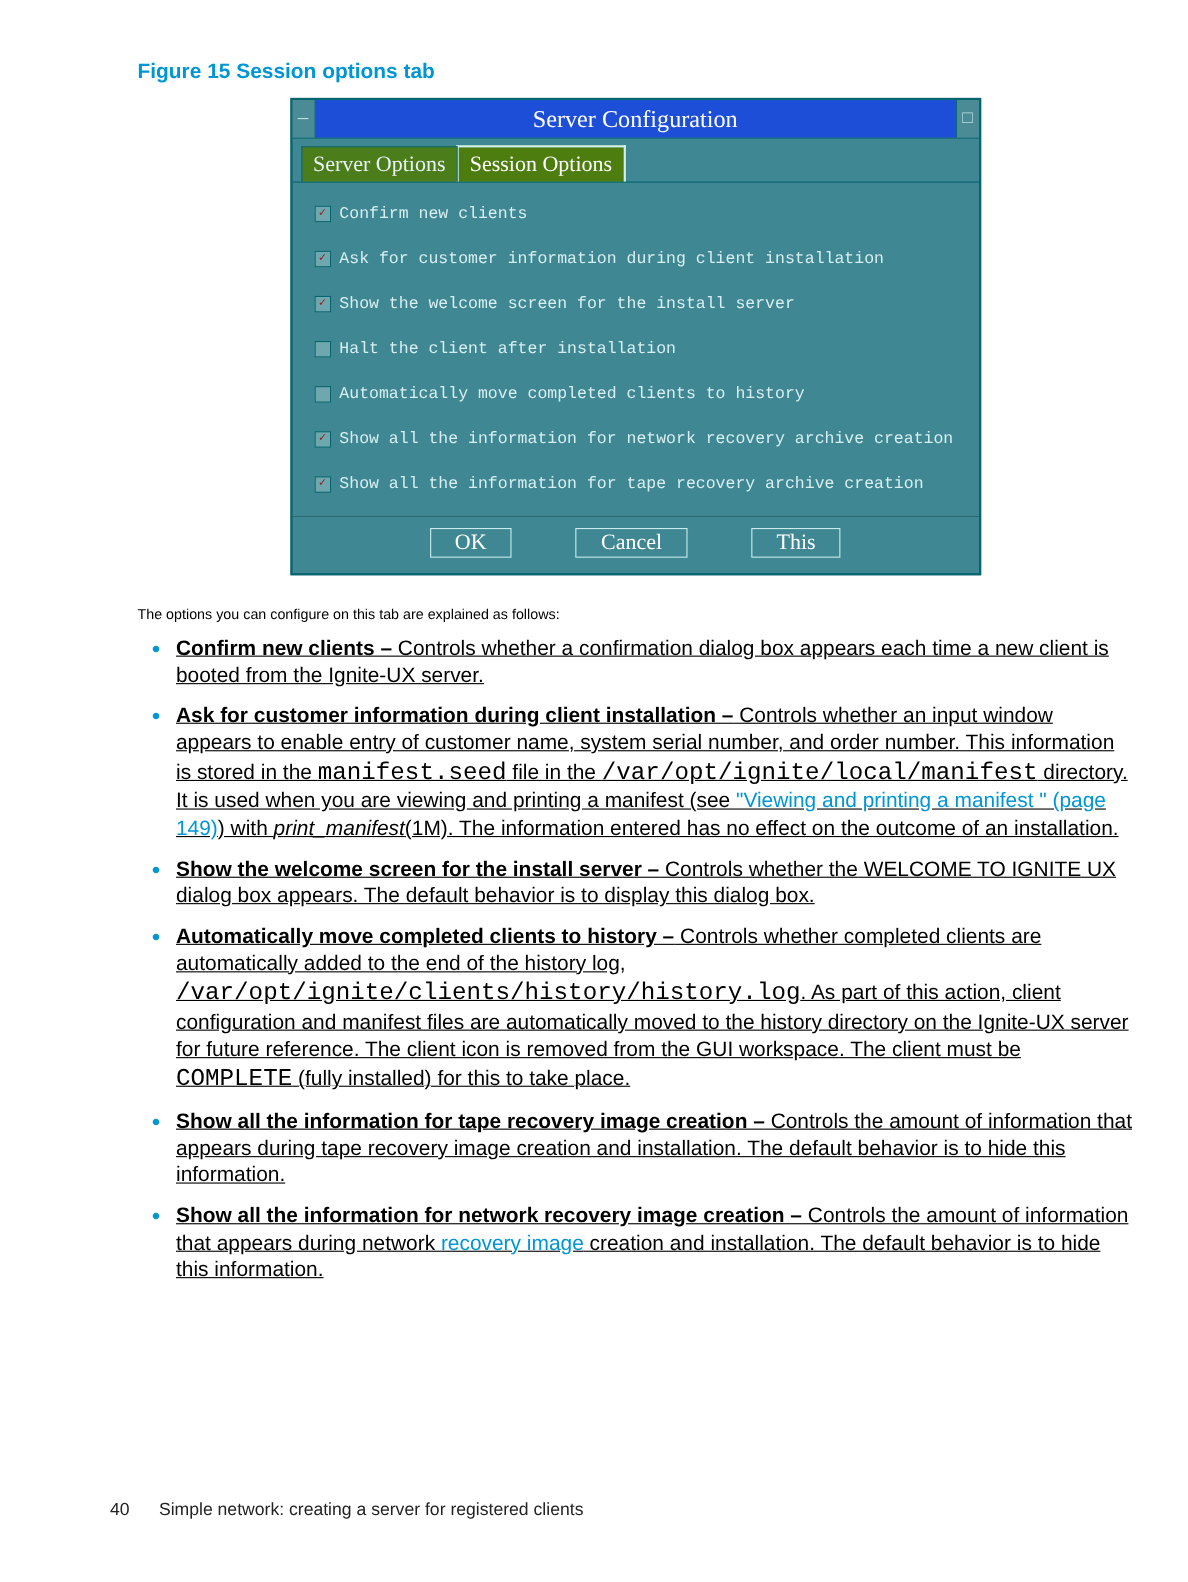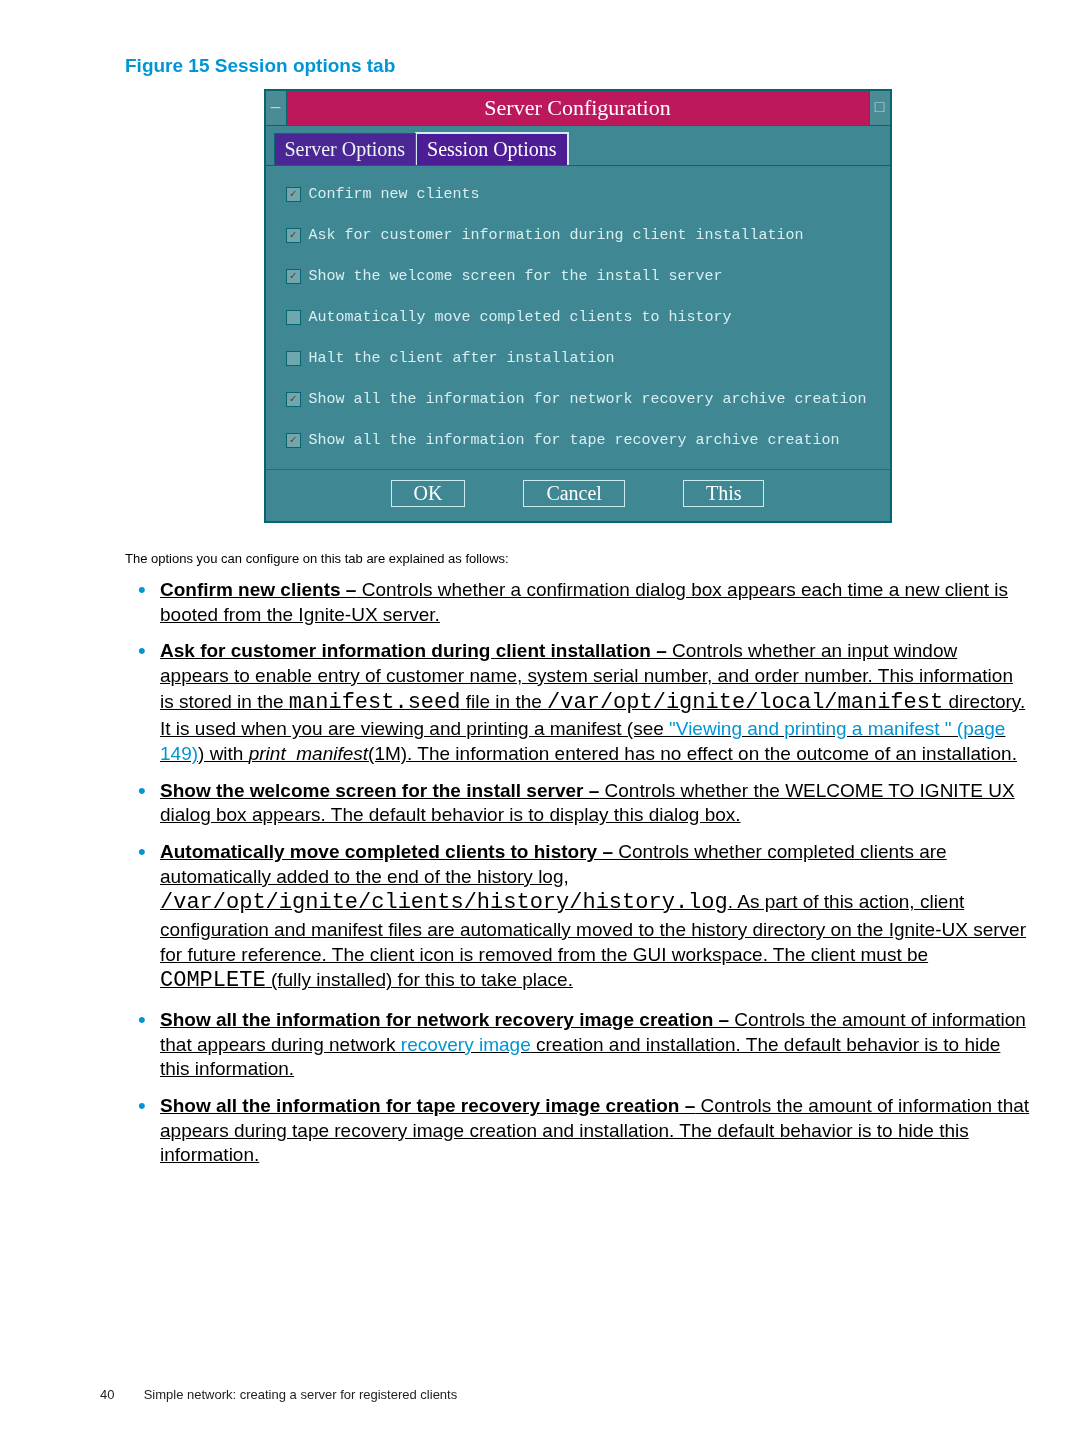--- a/index.html
+++ b/index.html
@@ -45,37 +45,37 @@
     color: #b8dde2;
   }
   .titlebar-btn.right { border-right: none; border-left: 1px solid #06656e; }
   .titlebar-title {
     flex: 1;
     text-align: center;
     font-family: Georgia, serif;
     font-size: 22px;
     color: #fff;
     padding: 4px 0;
-    background: #be185d;
+    background: #1d4ed8;
   }
   .tabstrip {
     display: flex;
     padding: 6px 8px 0 8px;
     gap: 0;
     align-items: flex-end;
     border-bottom: 1px solid #06656e;
   }
   .tab {
     font-family: Georgia, serif;
     font-size: 20px;
     color: #fff;
     padding: 4px 10px;
     border: 1px solid #06656e;
     border-bottom: none;
-    background: #4c1d95;
+    background: #4d7c0f;
     cursor: pointer;
     margin-right: -1px;
   }
   .tab.inactive { opacity: 0.9; }
   .tab.active {
     border: 2px solid #cfeff2;
     border-bottom: none;
   }
   .options {
     padding: 12px 20px 8px 20px;
@@ -144,23 +144,23 @@
     top: 0;
     font-size: 22px;
     line-height: 1.1;
   }
   .b { font-weight: bold; }
   .mono { font-family: "Courier New", monospace; font-size: 22px; }
   .link { color: #0096d6; }
   .ital { font-style: italic; margin-top: 36px; }
   .footer {
     position: absolute;
-    bottom: 36px;
+    bottom: 56px;
     left: 100px;
-    font-size: 13px;
+    font-size: 16px;
     color: #222;
   }
   .footer .pg { display:inline-block; width: 40px; }
 </style>
 </head>
 <body>
 
 <div class="page">
 
   <div class="fig-caption">Figure 15 Session options tab</div>
@@ -183,25 +183,25 @@
       <div class="opt-row">
         <span class="cb">✓</span>
         <span>Ask for customer information during client installation</span>
       </div>
       <div class="opt-row">
         <span class="cb">✓</span>
         <span>Show the welcome screen for the install server</span>
       </div>
       <div class="opt-row">
         <span class="cb"></span>
+        <span>Halt the client after installation</span>
+      </div>
+      <div class="opt-row">
+        <span class="cb"></span>
         <span>Automatically move completed clients to history</span>
-      </div>
-      <div class="opt-row">
-        <span class="cb"></span>
-        <span>Halt the client after installation</span>
       </div>
       <div class="opt-row">
         <span class="cb">✓</span>
         <span>Show all the information for network recovery archive creation</span>
       </div>
       <div class="opt-row">
         <span class="cb">✓</span>
         <span>Show all the information for tape recovery archive creation</span>
       </div>
     </div>
@@ -221,24 +221,24 @@
     <li>
       <span class="b">Ask for customer information during client installation –</span><span> Controls whether an input window appears to enable entry of customer name, system serial number, and order number. This information is stored in the </span><span class="mono">manifest.seed</span><span> file in the </span><span class="mono">/var/opt/ignite/local/manifest</span><span> directory. It is used when you are viewing and printing a manifest (see </span><span class="link">"Viewing and printing a manifest " (page 149)</span><span>) with </span><span class="ital">print_manifest</span><span>(1M). The information entered has no effect on the outcome of an installation.</span>
     </li>
     <li>
       <span class="b">Show the welcome screen for the install server –</span><span> Controls whether the WELCOME TO IGNITE UX dialog box appears. The default behavior is to display this dialog box.</span>
     </li>
     <li>
       <span class="b">Automatically move completed clients to history –</span><span> Controls whether completed clients are automatically added to the end of the history log, </span><span class="mono">/var/opt/ignite/clients/history/history.log</span><span>. As part of this action, client configuration and manifest files are automatically moved to the history directory on the Ignite-UX server for future reference. The client icon is removed from the GUI workspace. The client must be </span><span class="mono">COMPLETE</span><span> (fully installed) for this to take place.</span>
     </li>
     <li>
+      <span class="b">Show all the information for tape recovery image creation –</span><span> Controls the amount of information that appears during tape recovery image creation and installation. The default behavior is to hide this information.</span>
+    </li>
+    <li>
       <span class="b">Show all the information for network recovery image creation –</span><span> Controls the amount of information that appears during network </span><span class="link">recovery image</span><span> creation and installation. The default behavior is to hide this information.</span>
-    </li>
-    <li>
-      <span class="b">Show all the information for tape recovery image creation –</span><span> Controls the amount of information that appears during tape recovery image creation and installation. The default behavior is to hide this information.</span>
     </li>
   </ul>
 
   <div class="footer">
     <span class="pg">40</span>
     <span>Simple network: creating a server for registered clients</span>
   </div>
 
 </div>
 

